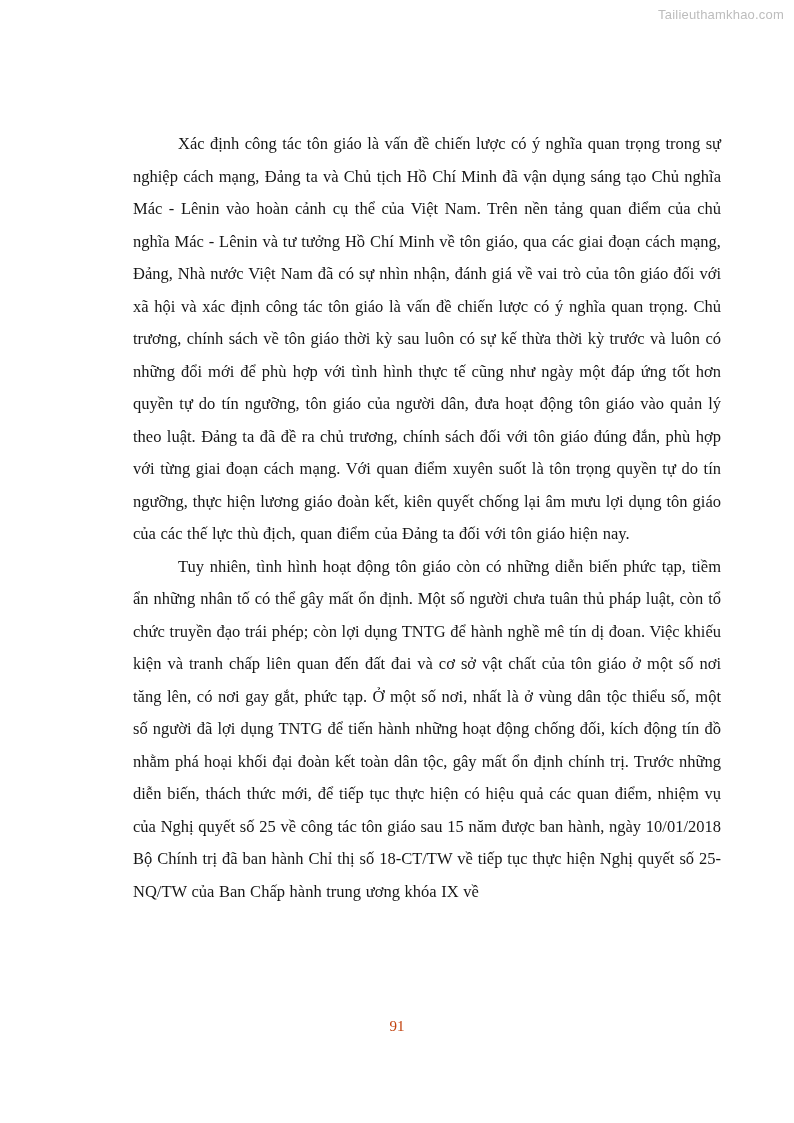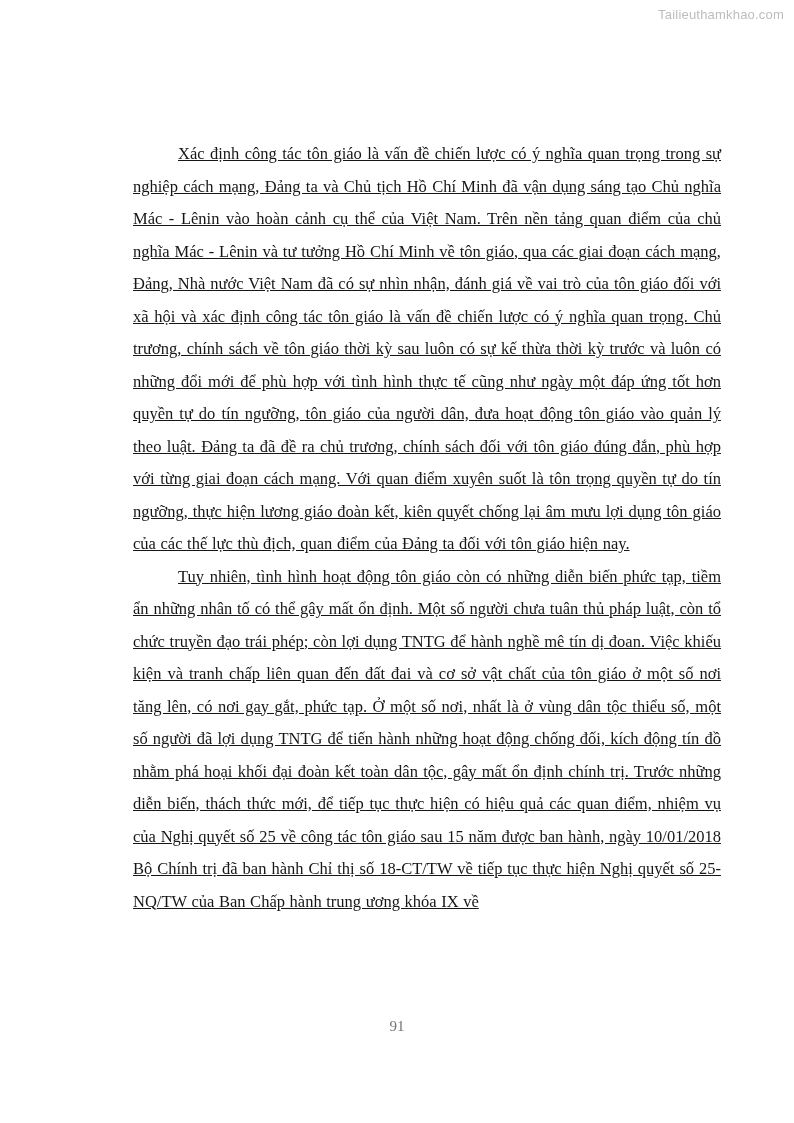--- a/index.html
+++ b/index.html
@@ -19,41 +19,40 @@
     right: 10px;
     font-family: "Liberation Sans", sans-serif;
     font-size: 13px;
     color: #bdbdbd;
     letter-spacing: 0.2px;
     margin-left: 19px;
   }
   .page-body {
     position: absolute;
     left: 133px;
-    top: 138px;
+    top: 128px;
     width: 588px;
-    text-decoration: underline;
   }
   p.para {
     margin: 0;
     font-size: 16.5px;
     line-height: 32.5px;
     text-align: justify;
     text-indent: 45px;
     color: #161616;
     word-spacing: 0.5px;
   }
   .page-number {
     position: absolute;
     left: 0;
     top: 1018px;
     width: 794px;
     text-align: center;
     font-size: 15px;
-    color: #737373;
+    color: #c2410c;
   }
 </style>
 </head>
 <body>
 
 <div class="watermark">Tailieuthamkhao.com</div>
 
 <main class="page-body">
   <p class="para">Xác định công tác tôn giáo là vấn đề chiến lược có ý nghĩa quan trọng trong sự nghiệp cách mạng, Đảng ta và Chủ tịch Hồ Chí Minh đã vận dụng sáng tạo Chủ nghĩa Mác - Lênin vào hoàn cảnh cụ thể của Việt Nam. Trên nền tảng quan điểm của chủ nghĩa Mác - Lênin và tư tưởng Hồ Chí Minh về tôn giáo, qua các giai đoạn cách mạng, Đảng, Nhà nước Việt Nam đã có sự nhìn nhận, đánh giá về vai trò của tôn giáo đối với xã hội và xác định công tác tôn giáo là vấn đề chiến lược có ý nghĩa quan trọng. Chủ trương, chính sách về tôn giáo thời kỳ sau luôn có sự kế thừa thời kỳ trước và luôn có những đổi mới để phù hợp với tình hình thực tế cũng như ngày một đáp ứng tốt hơn quyền tự do tín ngưỡng, tôn giáo của người dân, đưa hoạt động tôn giáo vào quản lý theo luật. Đảng ta đã đề ra chủ trương, chính sách đối với tôn giáo đúng đắn, phù hợp với từng giai đoạn cách mạng. Với quan điểm xuyên suốt là tôn trọng quyền tự do tín ngưỡng, thực hiện lương giáo đoàn kết, kiên quyết chống lại âm mưu lợi dụng tôn giáo của các thế lực thù địch, quan điểm của Đảng ta đối với tôn giáo hiện nay.</p>
   <p class="para">Tuy nhiên, tình hình hoạt động tôn giáo còn có những diễn biến phức tạp, tiềm ẩn những nhân tố có thể gây mất ổn định. Một số người chưa tuân thủ pháp luật, còn tổ chức truyền đạo trái phép; còn lợi dụng TNTG để hành nghề mê tín dị đoan. Việc khiếu kiện và tranh chấp liên quan đến đất đai và cơ sở vật chất của tôn giáo ở một số nơi tăng lên, có nơi gay gắt, phức tạp. Ở một số nơi, nhất là ở vùng dân tộc thiểu số, một số người đã lợi dụng TNTG để tiến hành những hoạt động chống đối, kích động tín đồ nhằm phá hoại khối đại đoàn kết toàn dân tộc, gây mất ổn định chính trị. Trước những diễn biến, thách thức mới, để tiếp tục thực hiện có hiệu quả các quan điểm, nhiệm vụ của Nghị quyết số 25 về công tác tôn giáo sau 15 năm được ban hành, ngày 10/01/2018 Bộ Chính trị đã ban hành Chỉ thị số 18-CT/TW về tiếp tục thực hiện Nghị quyết số 25-NQ/TW của Ban Chấp hành trung ương khóa IX về</p>

